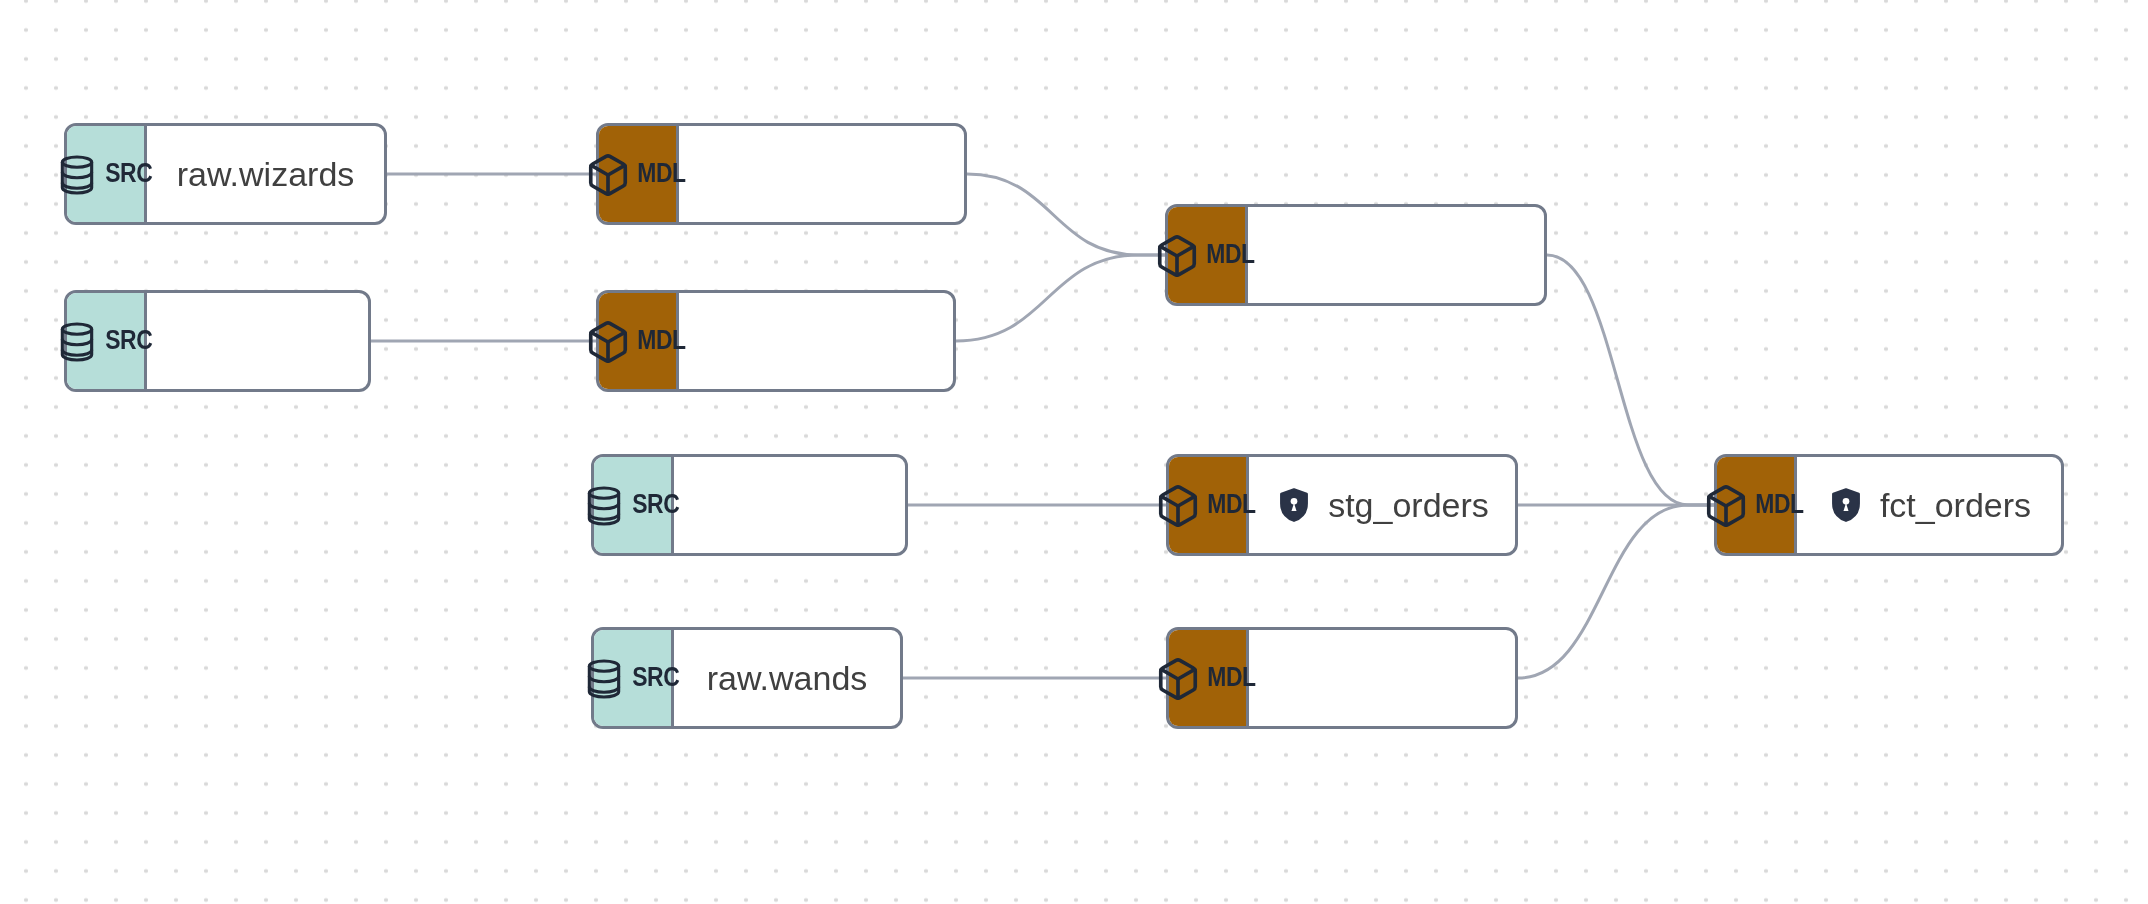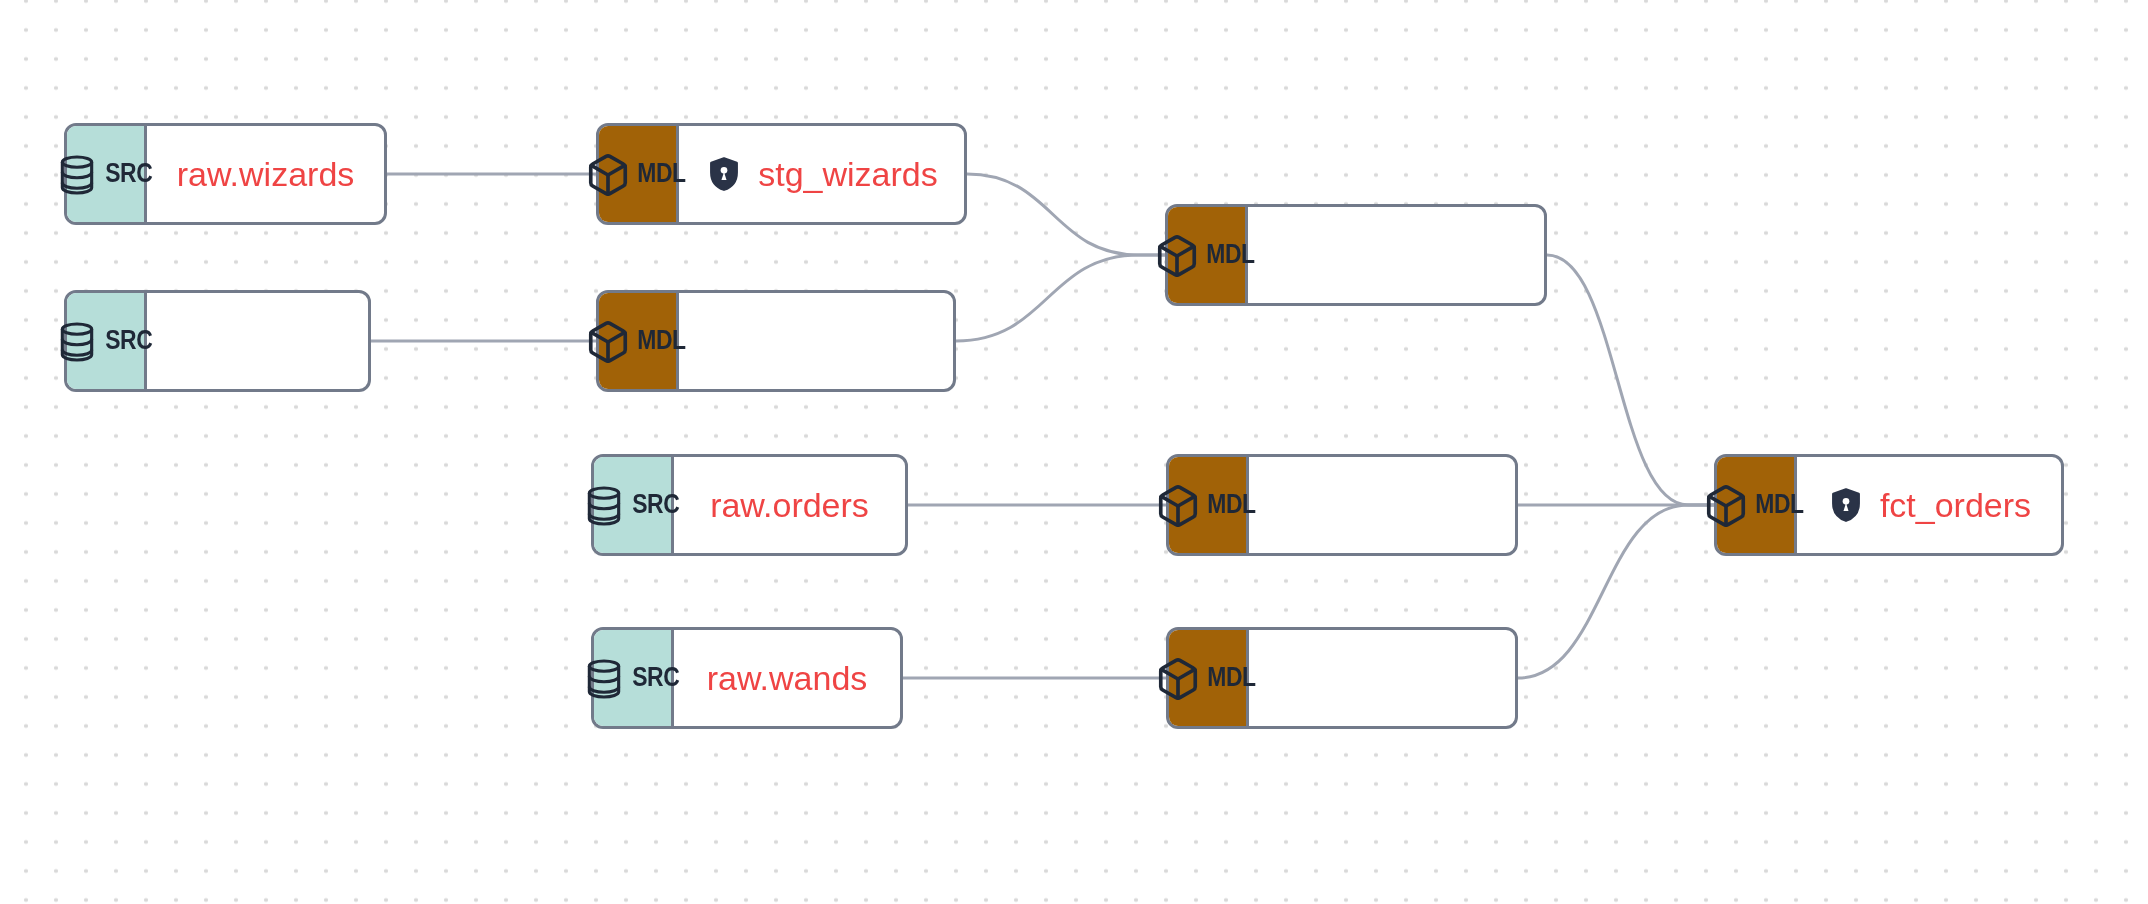--- a/index.html
+++ b/index.html
@@ -65,21 +65,21 @@
     display:flex;
     align-items:center;
     justify-content:center;
     gap:15px;
     padding:0 22px;
   }
   .shield{display:flex;align-items:center;line-height:0;}
   .node-label{
     font-size:34px;
     font-weight:500;
-    color:#ef4444;
+    color:#404040;
     white-space:nowrap;
   }
 </style>
 </head>
 <body>
 
 <div class="canvas">
   <svg class="edges" xmlns="http://www.w3.org/2000/svg" viewBox="0 0 2148 904">
       <path d="M 387 174 L 596 174" stroke="#a0a6b3"></path>
       <path d="M 371 341 L 596 341" stroke="#a0a6b3"></path>
@@ -112,94 +112,91 @@
         <div class="badge">
           <span class="badge-icon">
             <svg width="46" height="46" viewBox="0 0 24 24" fill="none" stroke="#1f2837" stroke-width="1.9" stroke-linecap="round" stroke-linejoin="round">
               <path d="M21 8a2 2 0 0 0-1-1.73l-7-4a2 2 0 0 0-2 0l-7 4A2 2 0 0 0 3 8v8a2 2 0 0 0 1 1.73l7 4a2 2 0 0 0 2 0l7-4A2 2 0 0 0 21 16Z"></path>
               <path d="m3.3 7 8.7 5 8.7-5"></path>
               <path d="M12 22V12"></path>
             </svg>
           </span>
           <span class="badge-label">MDL</span>
         </div>
+      </div>
+      <div class="node kind-source" style="left: 64px; top: 290px; width: 307px; height: 102px;">
+        <div class="badge">
+          <span class="badge-icon">
+            <svg width="44" height="44" viewBox="0 0 24 24" fill="none" stroke="#1f2837" stroke-width="1.7" stroke-linecap="round" stroke-linejoin="round">
+              <ellipse cx="12" cy="5" rx="8" ry="2.8"></ellipse>
+              <path d="M4 5v14c0 1.55 3.58 2.8 8 2.8s8-1.25 8-2.8V5"></path>
+              <path d="M4 10.7c0 1.55 3.58 2.8 8 2.8s8-1.25 8-2.8"></path>
+              <path d="M4 16.4c0 1.55 3.58 2.8 8 2.8s8-1.25 8-2.8"></path>
+            </svg>
+          </span>
+          <span class="badge-label">SRC</span>
+        </div>
+      </div>
+      <div class="node kind-model" style="left: 596px; top: 290px; width: 360px; height: 102px;">
+        <div class="badge">
+          <span class="badge-icon">
+            <svg width="46" height="46" viewBox="0 0 24 24" fill="none" stroke="#1f2837" stroke-width="1.9" stroke-linecap="round" stroke-linejoin="round">
+              <path d="M21 8a2 2 0 0 0-1-1.73l-7-4a2 2 0 0 0-2 0l-7 4A2 2 0 0 0 3 8v8a2 2 0 0 0 1 1.73l7 4a2 2 0 0 0 2 0l7-4A2 2 0 0 0 21 16Z"></path>
+              <path d="m3.3 7 8.7 5 8.7-5"></path>
+              <path d="M12 22V12"></path>
+            </svg>
+          </span>
+          <span class="badge-label">MDL</span>
+        </div>
+      </div>
+      <div class="node kind-model" style="left: 1165px; top: 204px; width: 382px; height: 102px;">
+        <div class="badge">
+          <span class="badge-icon">
+            <svg width="46" height="46" viewBox="0 0 24 24" fill="none" stroke="#1f2837" stroke-width="1.9" stroke-linecap="round" stroke-linejoin="round">
+              <path d="M21 8a2 2 0 0 0-1-1.73l-7-4a2 2 0 0 0-2 0l-7 4A2 2 0 0 0 3 8v8a2 2 0 0 0 1 1.73l7 4a2 2 0 0 0 2 0l7-4A2 2 0 0 0 21 16Z"></path>
+              <path d="m3.3 7 8.7 5 8.7-5"></path>
+              <path d="M12 22V12"></path>
+            </svg>
+          </span>
+          <span class="badge-label">MDL</span>
+        </div>
+      </div>
+      <div class="node kind-source" style="left: 591px; top: 454px; width: 317px; height: 102px;">
+        <div class="badge">
+          <span class="badge-icon">
+            <svg width="44" height="44" viewBox="0 0 24 24" fill="none" stroke="#1f2837" stroke-width="1.7" stroke-linecap="round" stroke-linejoin="round">
+              <ellipse cx="12" cy="5" rx="8" ry="2.8"></ellipse>
+              <path d="M4 5v14c0 1.55 3.58 2.8 8 2.8s8-1.25 8-2.8V5"></path>
+              <path d="M4 10.7c0 1.55 3.58 2.8 8 2.8s8-1.25 8-2.8"></path>
+              <path d="M4 16.4c0 1.55 3.58 2.8 8 2.8s8-1.25 8-2.8"></path>
+            </svg>
+          </span>
+          <span class="badge-label">SRC</span>
+        </div>
+      </div>
+      <div class="node kind-model" style="left: 1166px; top: 454px; width: 352px; height: 102px;">
+        <div class="badge">
+          <span class="badge-icon">
+            <svg width="46" height="46" viewBox="0 0 24 24" fill="none" stroke="#1f2837" stroke-width="1.9" stroke-linecap="round" stroke-linejoin="round">
+              <path d="M21 8a2 2 0 0 0-1-1.73l-7-4a2 2 0 0 0-2 0l-7 4A2 2 0 0 0 3 8v8a2 2 0 0 0 1 1.73l7 4a2 2 0 0 0 2 0l7-4A2 2 0 0 0 21 16Z"></path>
+              <path d="m3.3 7 8.7 5 8.7-5"></path>
+              <path d="M12 22V12"></path>
+            </svg>
+          </span>
+          <span class="badge-label">MDL</span>
+        </div>
         <div class="body">
           <span class="shield">
             <svg width="38" height="38" viewBox="0 0 24 24">
               <path fill="#2a3347" stroke="#2a3347" stroke-width="1.6" stroke-linejoin="round" d="M12 2.2 L20 5 V11 C20 16.6 16.6 20.3 12 21.9 C7.4 20.3 4 16.6 4 11 V5 Z"></path>
               <circle cx="12" cy="9.7" r="2.1" fill="#ffffff"></circle>
               <path fill="#ffffff" d="M12 10.8 L10.4 15.8 h3.2 Z"></path>
             </svg>
           </span>
-          <span class="node-label">stg_wizards</span>
-        </div>
-      </div>
-      <div class="node kind-source" style="left: 64px; top: 290px; width: 307px; height: 102px;">
-        <div class="badge">
-          <span class="badge-icon">
-            <svg width="44" height="44" viewBox="0 0 24 24" fill="none" stroke="#1f2837" stroke-width="1.7" stroke-linecap="round" stroke-linejoin="round">
-              <ellipse cx="12" cy="5" rx="8" ry="2.8"></ellipse>
-              <path d="M4 5v14c0 1.55 3.58 2.8 8 2.8s8-1.25 8-2.8V5"></path>
-              <path d="M4 10.7c0 1.55 3.58 2.8 8 2.8s8-1.25 8-2.8"></path>
-              <path d="M4 16.4c0 1.55 3.58 2.8 8 2.8s8-1.25 8-2.8"></path>
-            </svg>
-          </span>
-          <span class="badge-label">SRC</span>
-        </div>
-      </div>
-      <div class="node kind-model" style="left: 596px; top: 290px; width: 360px; height: 102px;">
-        <div class="badge">
-          <span class="badge-icon">
-            <svg width="46" height="46" viewBox="0 0 24 24" fill="none" stroke="#1f2837" stroke-width="1.9" stroke-linecap="round" stroke-linejoin="round">
-              <path d="M21 8a2 2 0 0 0-1-1.73l-7-4a2 2 0 0 0-2 0l-7 4A2 2 0 0 0 3 8v8a2 2 0 0 0 1 1.73l7 4a2 2 0 0 0 2 0l7-4A2 2 0 0 0 21 16Z"></path>
-              <path d="m3.3 7 8.7 5 8.7-5"></path>
-              <path d="M12 22V12"></path>
-            </svg>
-          </span>
-          <span class="badge-label">MDL</span>
-        </div>
-      </div>
-      <div class="node kind-model" style="left: 1165px; top: 204px; width: 382px; height: 102px;">
-        <div class="badge">
-          <span class="badge-icon">
-            <svg width="46" height="46" viewBox="0 0 24 24" fill="none" stroke="#1f2837" stroke-width="1.9" stroke-linecap="round" stroke-linejoin="round">
-              <path d="M21 8a2 2 0 0 0-1-1.73l-7-4a2 2 0 0 0-2 0l-7 4A2 2 0 0 0 3 8v8a2 2 0 0 0 1 1.73l7 4a2 2 0 0 0 2 0l7-4A2 2 0 0 0 21 16Z"></path>
-              <path d="m3.3 7 8.7 5 8.7-5"></path>
-              <path d="M12 22V12"></path>
-            </svg>
-          </span>
-          <span class="badge-label">MDL</span>
-        </div>
-      </div>
-      <div class="node kind-source" style="left: 591px; top: 454px; width: 317px; height: 102px;">
-        <div class="badge">
-          <span class="badge-icon">
-            <svg width="44" height="44" viewBox="0 0 24 24" fill="none" stroke="#1f2837" stroke-width="1.7" stroke-linecap="round" stroke-linejoin="round">
-              <ellipse cx="12" cy="5" rx="8" ry="2.8"></ellipse>
-              <path d="M4 5v14c0 1.55 3.58 2.8 8 2.8s8-1.25 8-2.8V5"></path>
-              <path d="M4 10.7c0 1.55 3.58 2.8 8 2.8s8-1.25 8-2.8"></path>
-              <path d="M4 16.4c0 1.55 3.58 2.8 8 2.8s8-1.25 8-2.8"></path>
-            </svg>
-          </span>
-          <span class="badge-label">SRC</span>
-        </div>
-        <div class="body">
-          <span class="node-label">raw.orders</span>
-        </div>
-      </div>
-      <div class="node kind-model" style="left: 1166px; top: 454px; width: 352px; height: 102px;">
-        <div class="badge">
-          <span class="badge-icon">
-            <svg width="46" height="46" viewBox="0 0 24 24" fill="none" stroke="#1f2837" stroke-width="1.9" stroke-linecap="round" stroke-linejoin="round">
-              <path d="M21 8a2 2 0 0 0-1-1.73l-7-4a2 2 0 0 0-2 0l-7 4A2 2 0 0 0 3 8v8a2 2 0 0 0 1 1.73l7 4a2 2 0 0 0 2 0l7-4A2 2 0 0 0 21 16Z"></path>
-              <path d="m3.3 7 8.7 5 8.7-5"></path>
-              <path d="M12 22V12"></path>
-            </svg>
-          </span>
-          <span class="badge-label">MDL</span>
+          <span class="node-label">stg_orders</span>
         </div>
       </div>
       <div class="node kind-source" style="left: 591px; top: 627px; width: 312px; height: 102px;">
         <div class="badge">
           <span class="badge-icon">
             <svg width="44" height="44" viewBox="0 0 24 24" fill="none" stroke="#1f2837" stroke-width="1.7" stroke-linecap="round" stroke-linejoin="round">
               <ellipse cx="12" cy="5" rx="8" ry="2.8"></ellipse>
               <path d="M4 5v14c0 1.55 3.58 2.8 8 2.8s8-1.25 8-2.8V5"></path>
               <path d="M4 10.7c0 1.55 3.58 2.8 8 2.8s8-1.25 8-2.8"></path>
               <path d="M4 16.4c0 1.55 3.58 2.8 8 2.8s8-1.25 8-2.8"></path>

